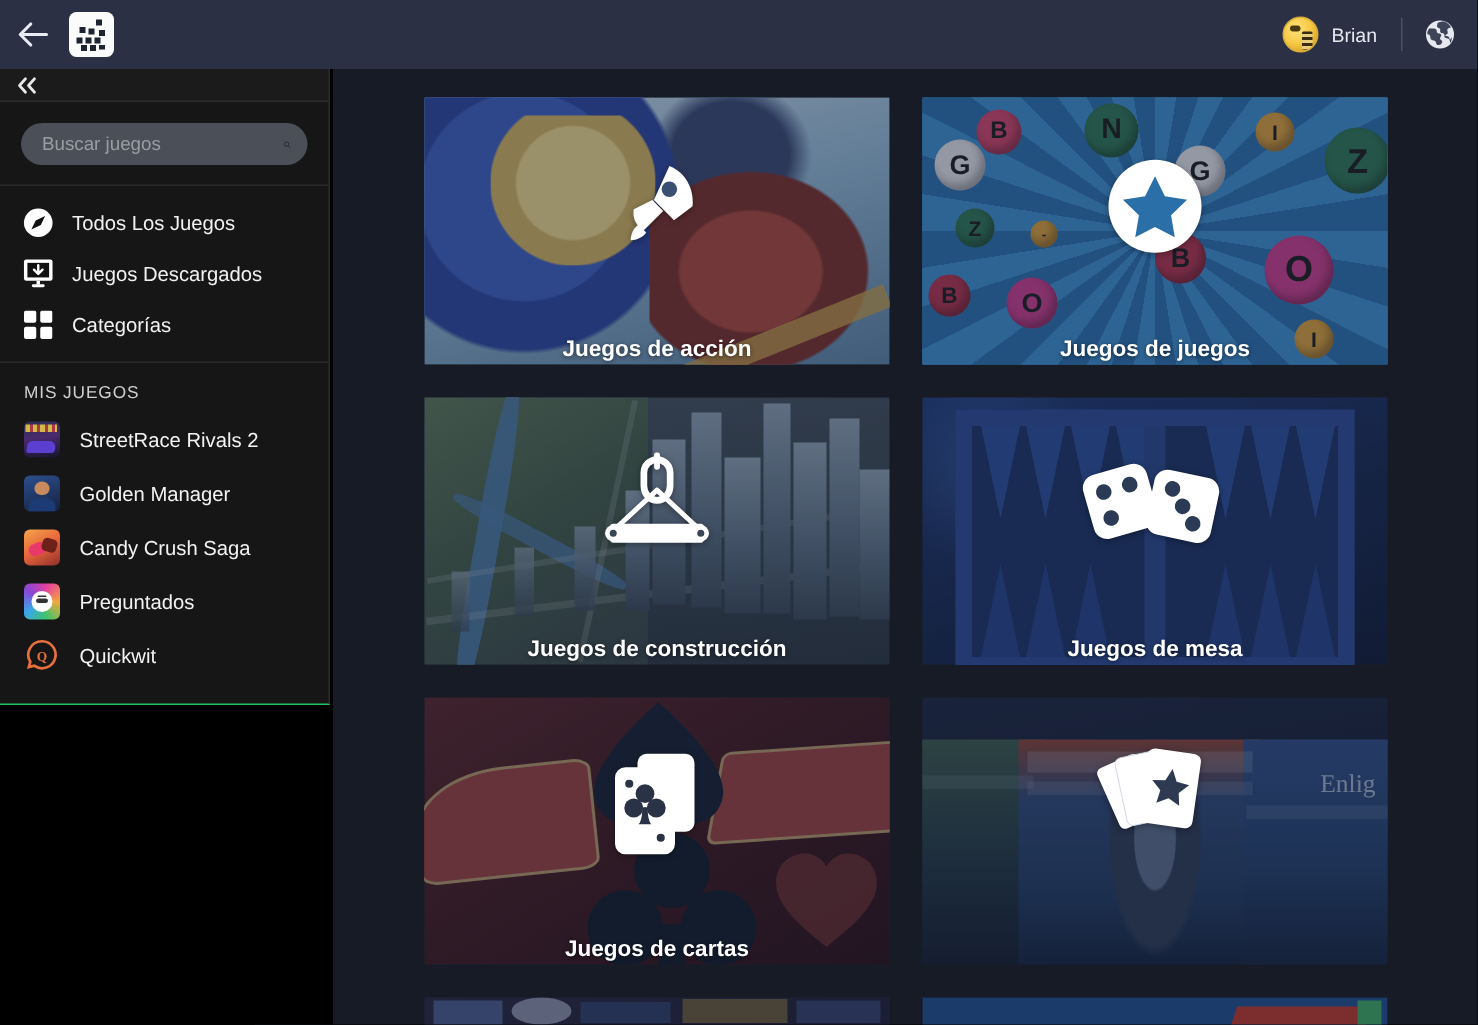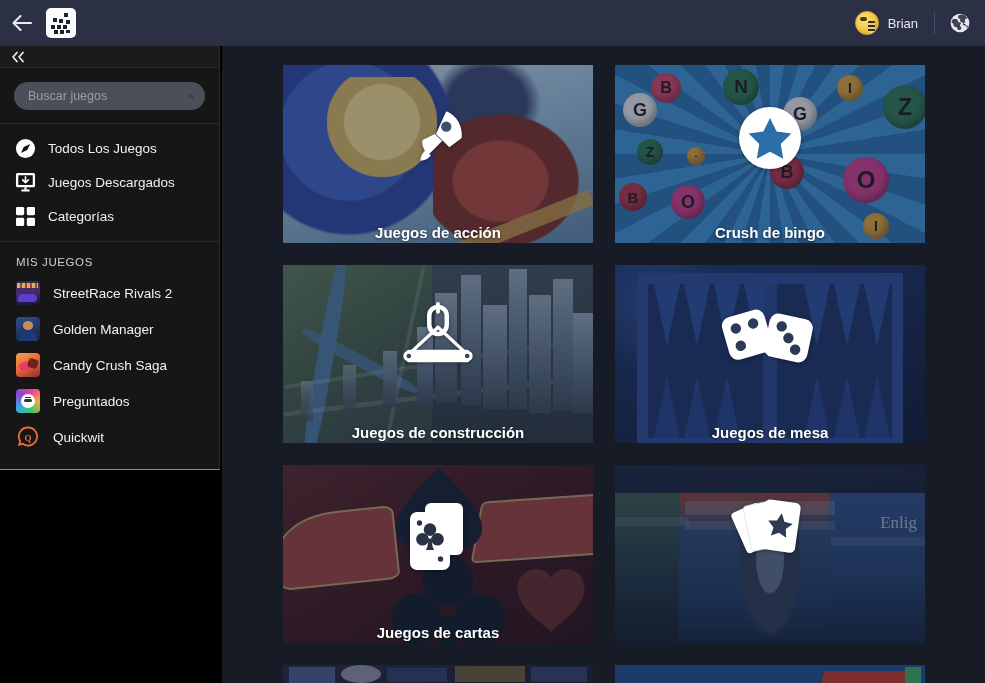--- a/index.html
+++ b/index.html
@@ -341,21 +341,21 @@
               <div class="ball" style="left: 248px; top: 148px; width: 26px; height: 26px; background: rgb(224, 165, 60); font-size: 14px;">I</div>
             </div>
         </div>
         <div class="card-tint"></div>
         <div class="card-ico">
           <svg width="64" height="64" viewBox="0 0 64 64">
             <circle cx="32" cy="32" r="31" fill="#fff"></circle>
             <path d="M32 12 L38.6 25.4 L53.4 27.6 L42.7 38 L45.2 52.7 L32 45.8 L18.8 52.7 L21.3 38 L10.6 27.6 L25.4 25.4 Z" fill="#2b6fa8"></path>
           </svg>
         </div>
-        <div class="card-title">Crush de bingo</div>
+        <div class="card-title">Juegos de juegos</div>
       </div>
 
       <div class="card">
         <div class="card-art art-constr">
           <div class="green"></div>
           <div class="river"></div>
             <div class="river2"></div>
           <div class="road" style="left:0;top:128px;width:310px;height:5px;transform:rotate(-7deg);"></div>
           <div class="road" style="left:0;top:96px;width:310px;height:4px;transform:rotate(-9deg);"></div>
           <div class="road" style="left:120px;top:0;width:4px;height:178px;transform:rotate(12deg);"></div>

